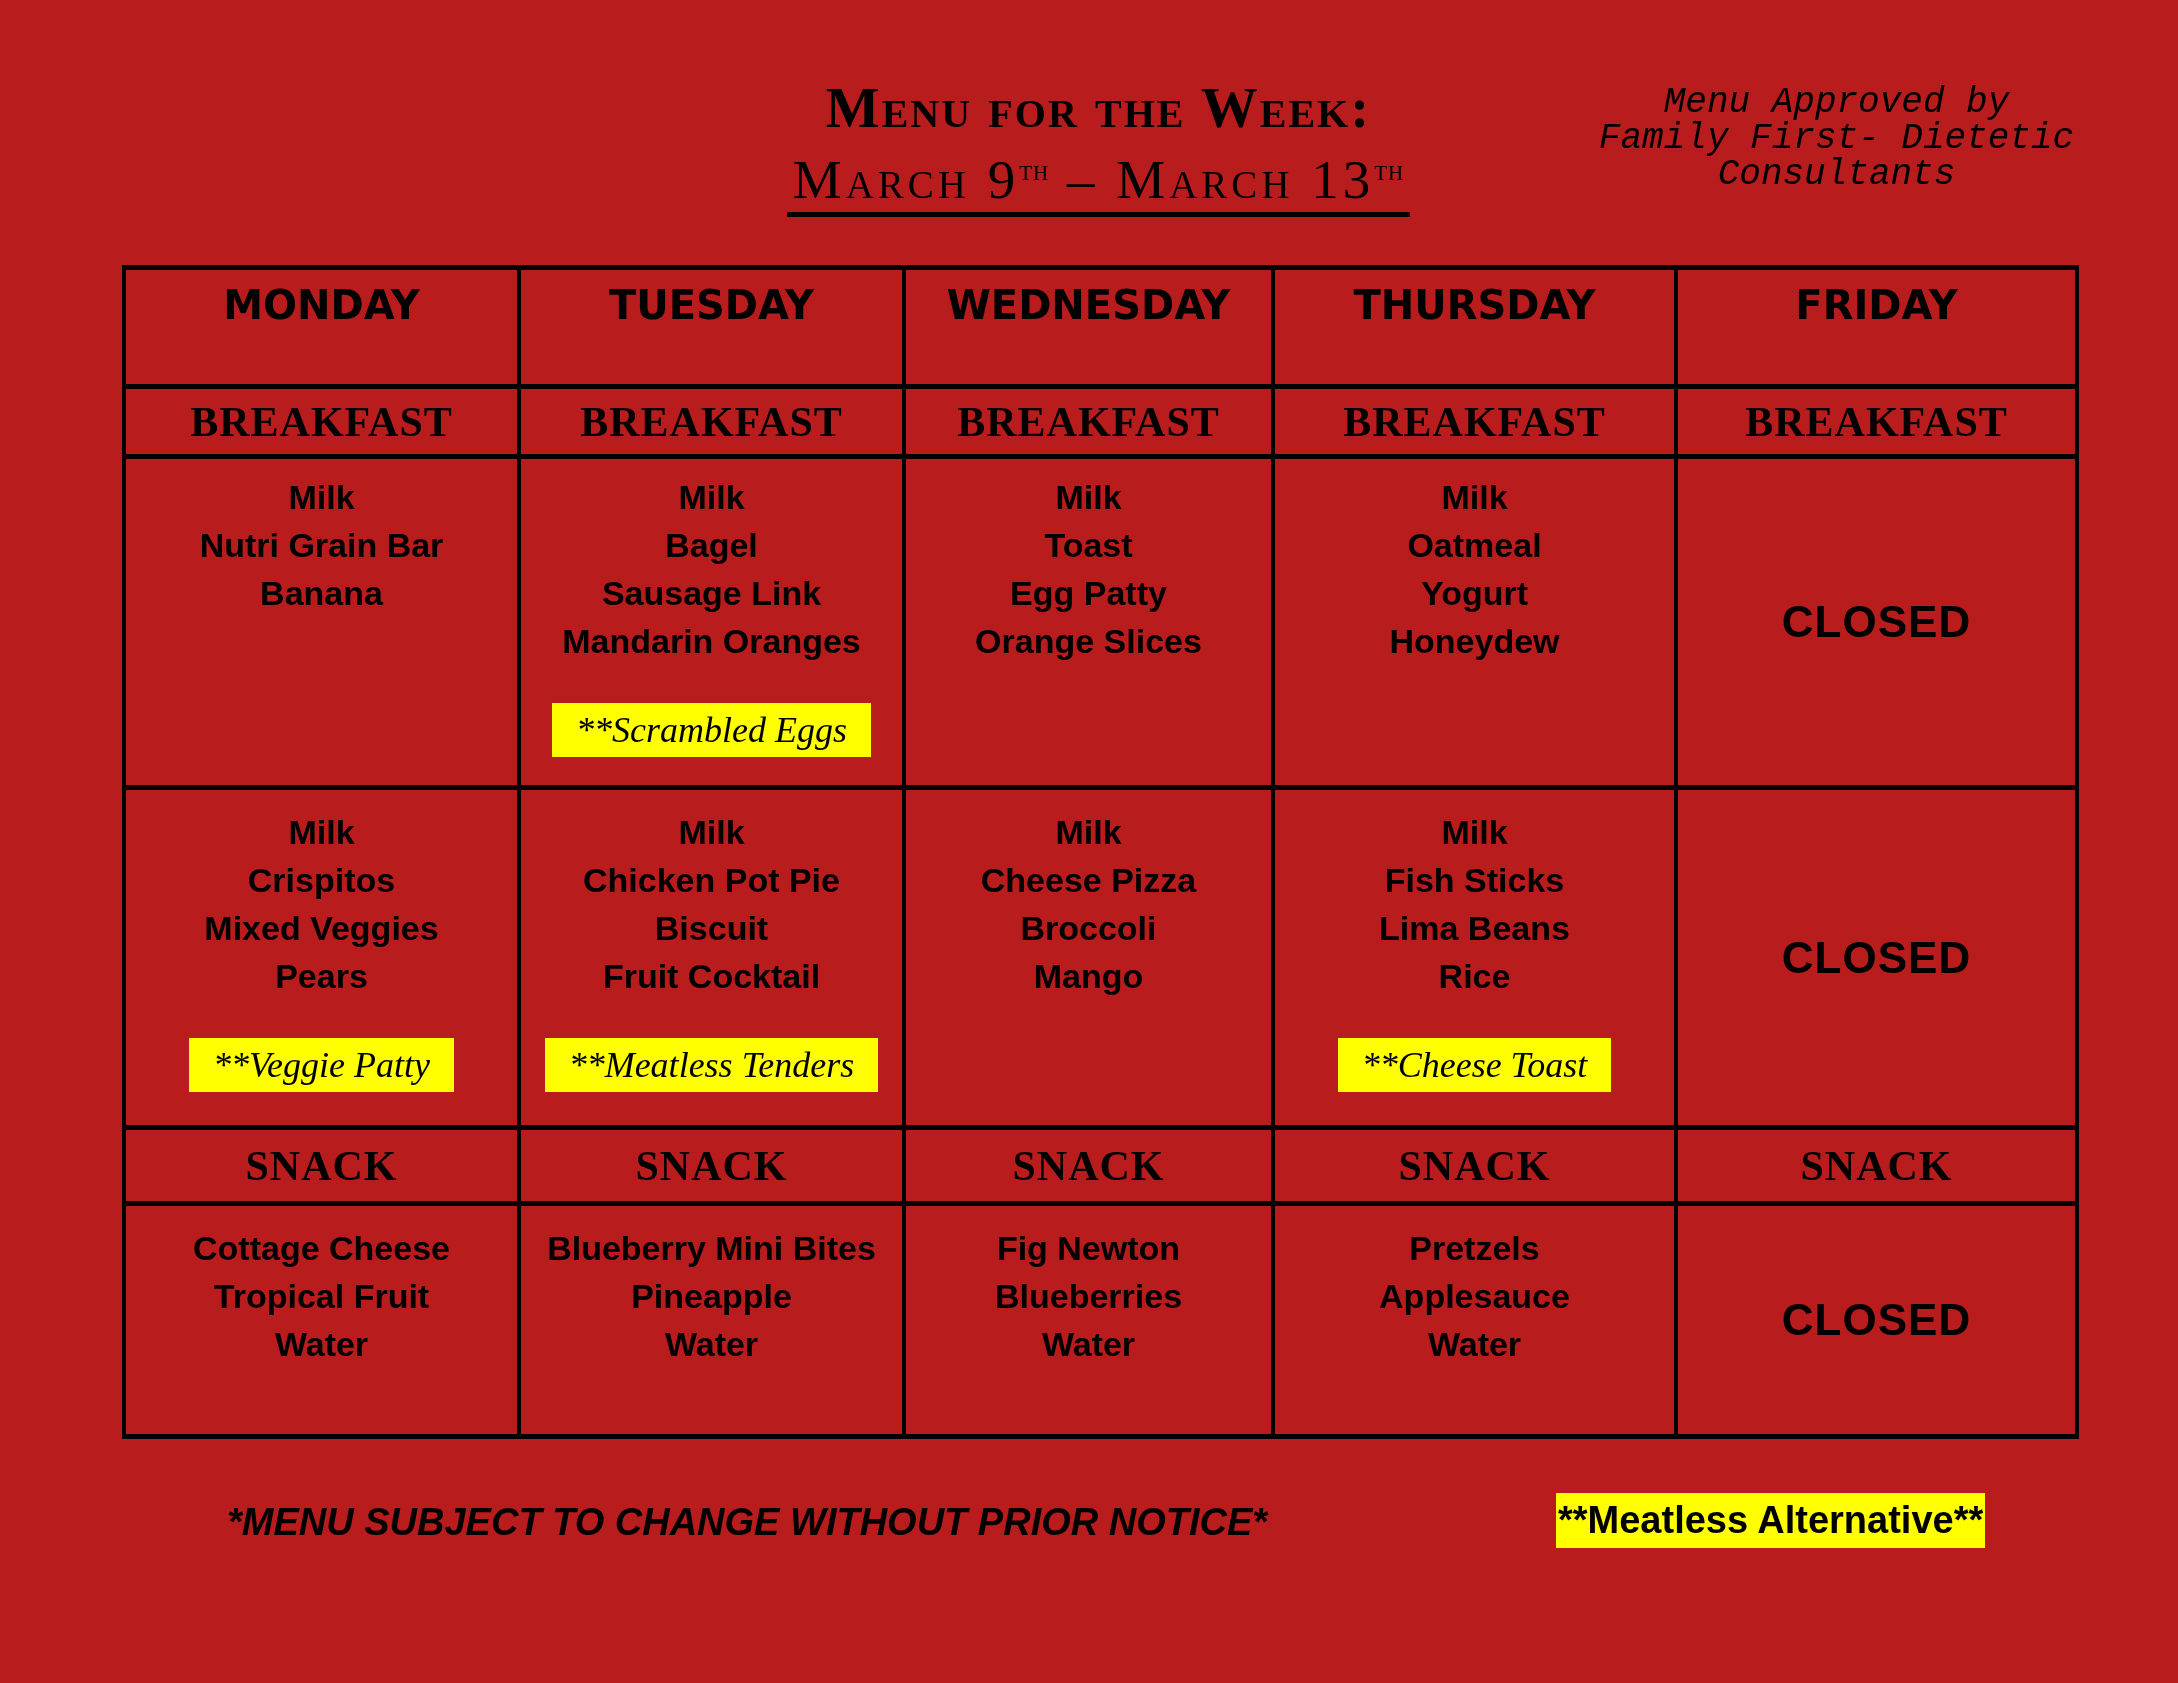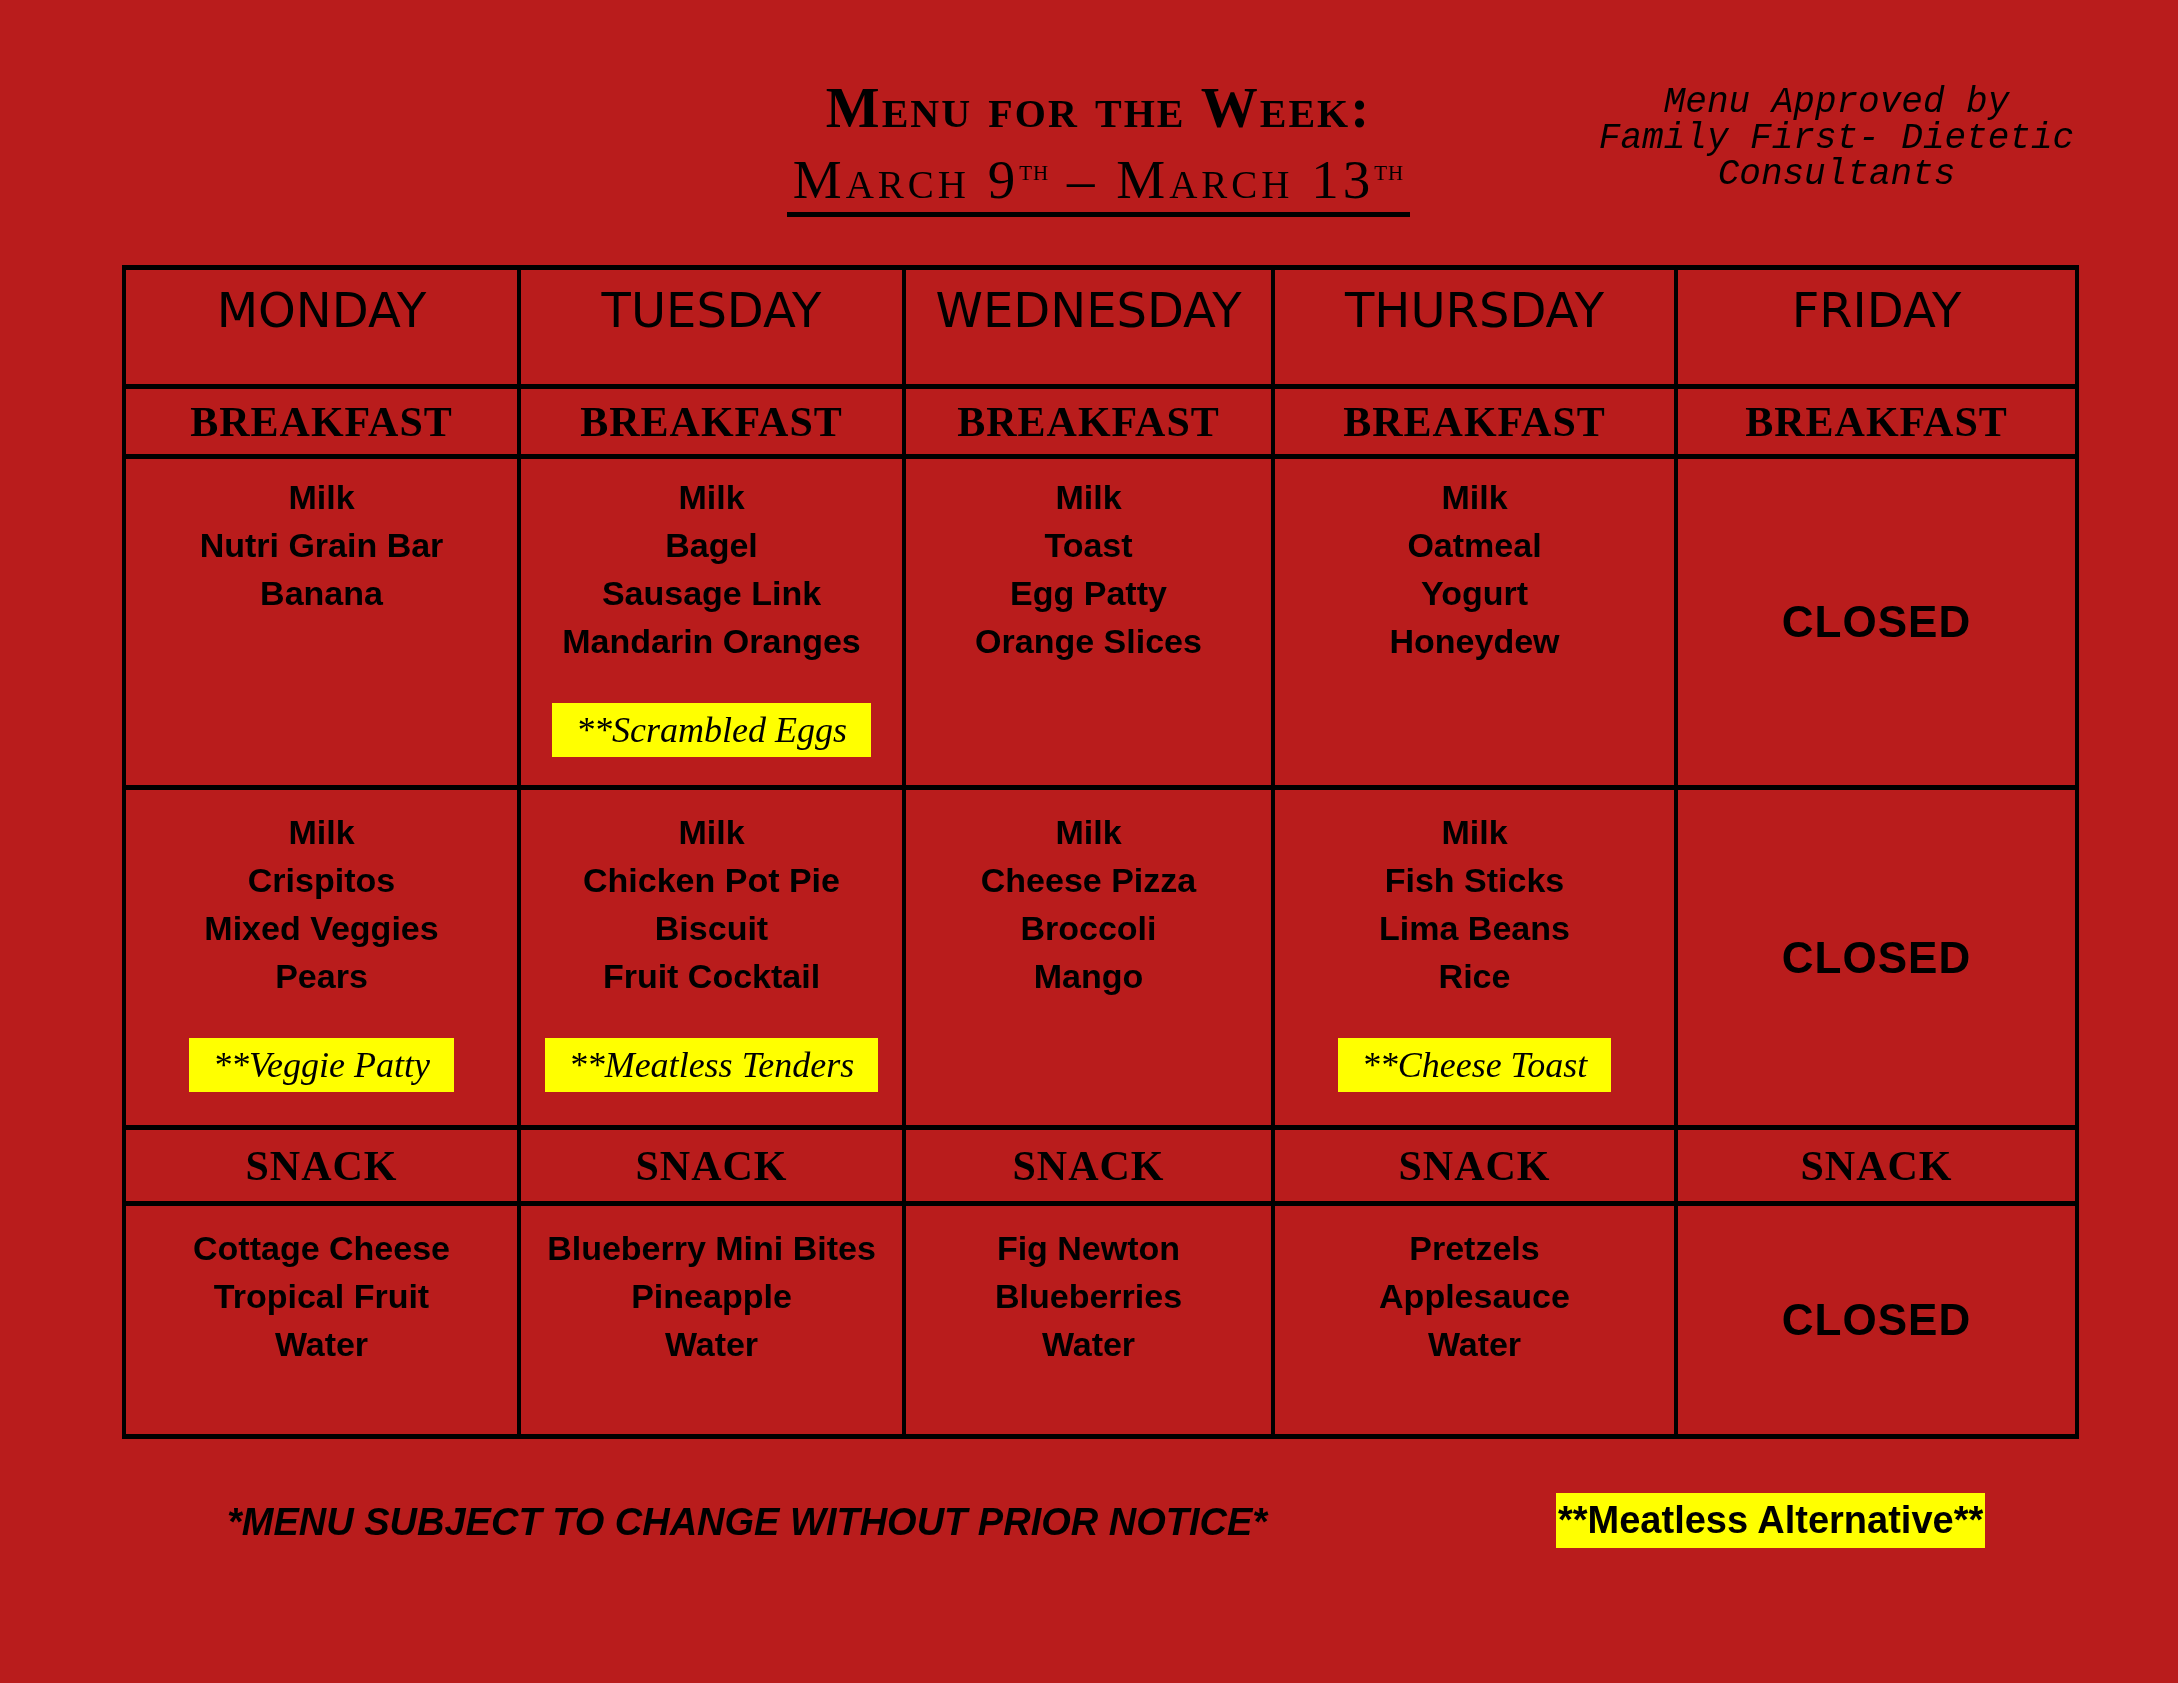--- a/index.html
+++ b/index.html
@@ -25,21 +25,21 @@
   .menu-table td{border:4px solid #000;border-top-width:5px;border-bottom-width:5px;
                  text-align:center;padding:0;overflow:hidden;}
   .r-day td{height:102px;vertical-align:top;padding-top:12px;}
   .r-label td{height:65px;vertical-align:middle;}
   .r-breakfast td{height:312px;vertical-align:top;padding-top:14px;}
   .r-lunch-label td{height:75px;vertical-align:middle;}
   .r-lunch td{height:317px;vertical-align:top;padding-top:18px;}
   .r-snack-label td{height:71px;vertical-align:middle;}
   .r-snack td{height:210px;vertical-align:top;padding-top:18px;}
 
-  .day{font-family:"DejaVu Sans",sans-serif;font-weight:normal;font-size:48px;letter-spacing:0px;}
+  .day{font-family:"DejaVu Sans",sans-serif;font-weight:bold;font-size:40px;letter-spacing:0px;}
   .meal-label{font-family:"Liberation Serif",serif;font-weight:bold;font-size:42px;letter-spacing:1px;}
   .item{font-weight:bold;font-size:34px;line-height:48px;}
   .hl-line{margin-top:38px;line-height:50px;}
   .hl{display:inline-block;background:#FFFF00;font-family:"Liberation Serif",serif;
       font-style:italic;font-size:36px;padding:2px 24px;}
   .closed-cell{vertical-align:middle !important;padding-top:0 !important;}
   .closed{font-weight:900;font-size:44px;letter-spacing:1px;
           font-family:"Liberation Sans",sans-serif;}
 
   

